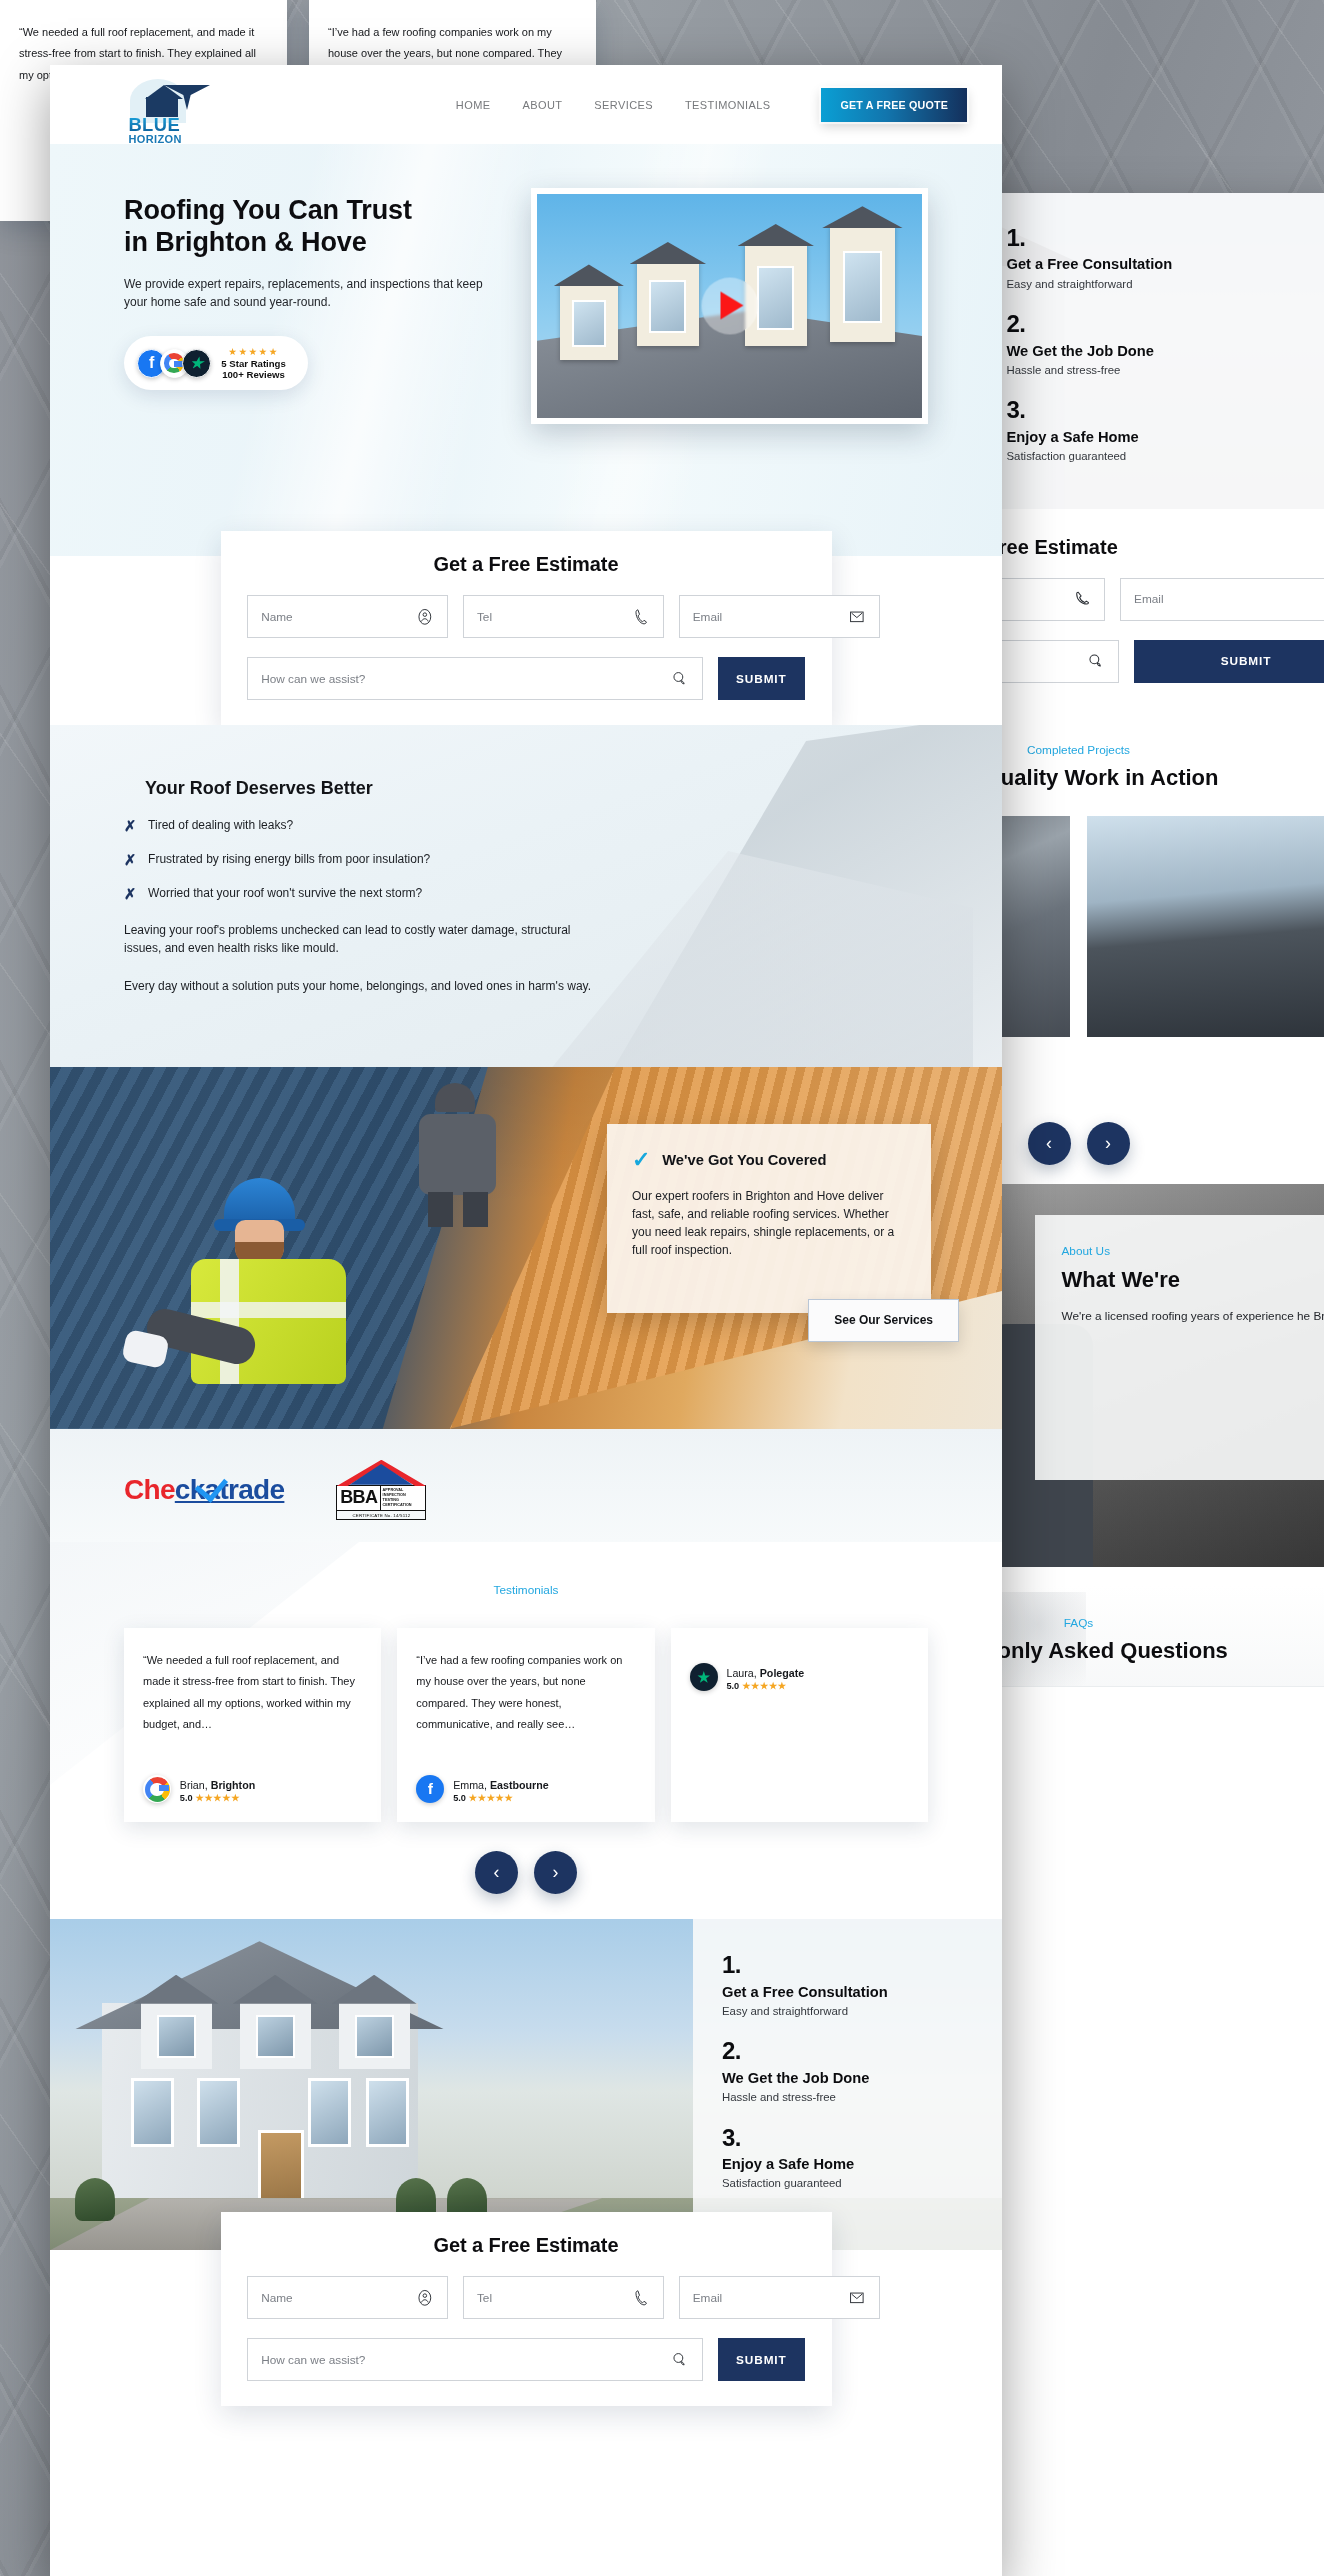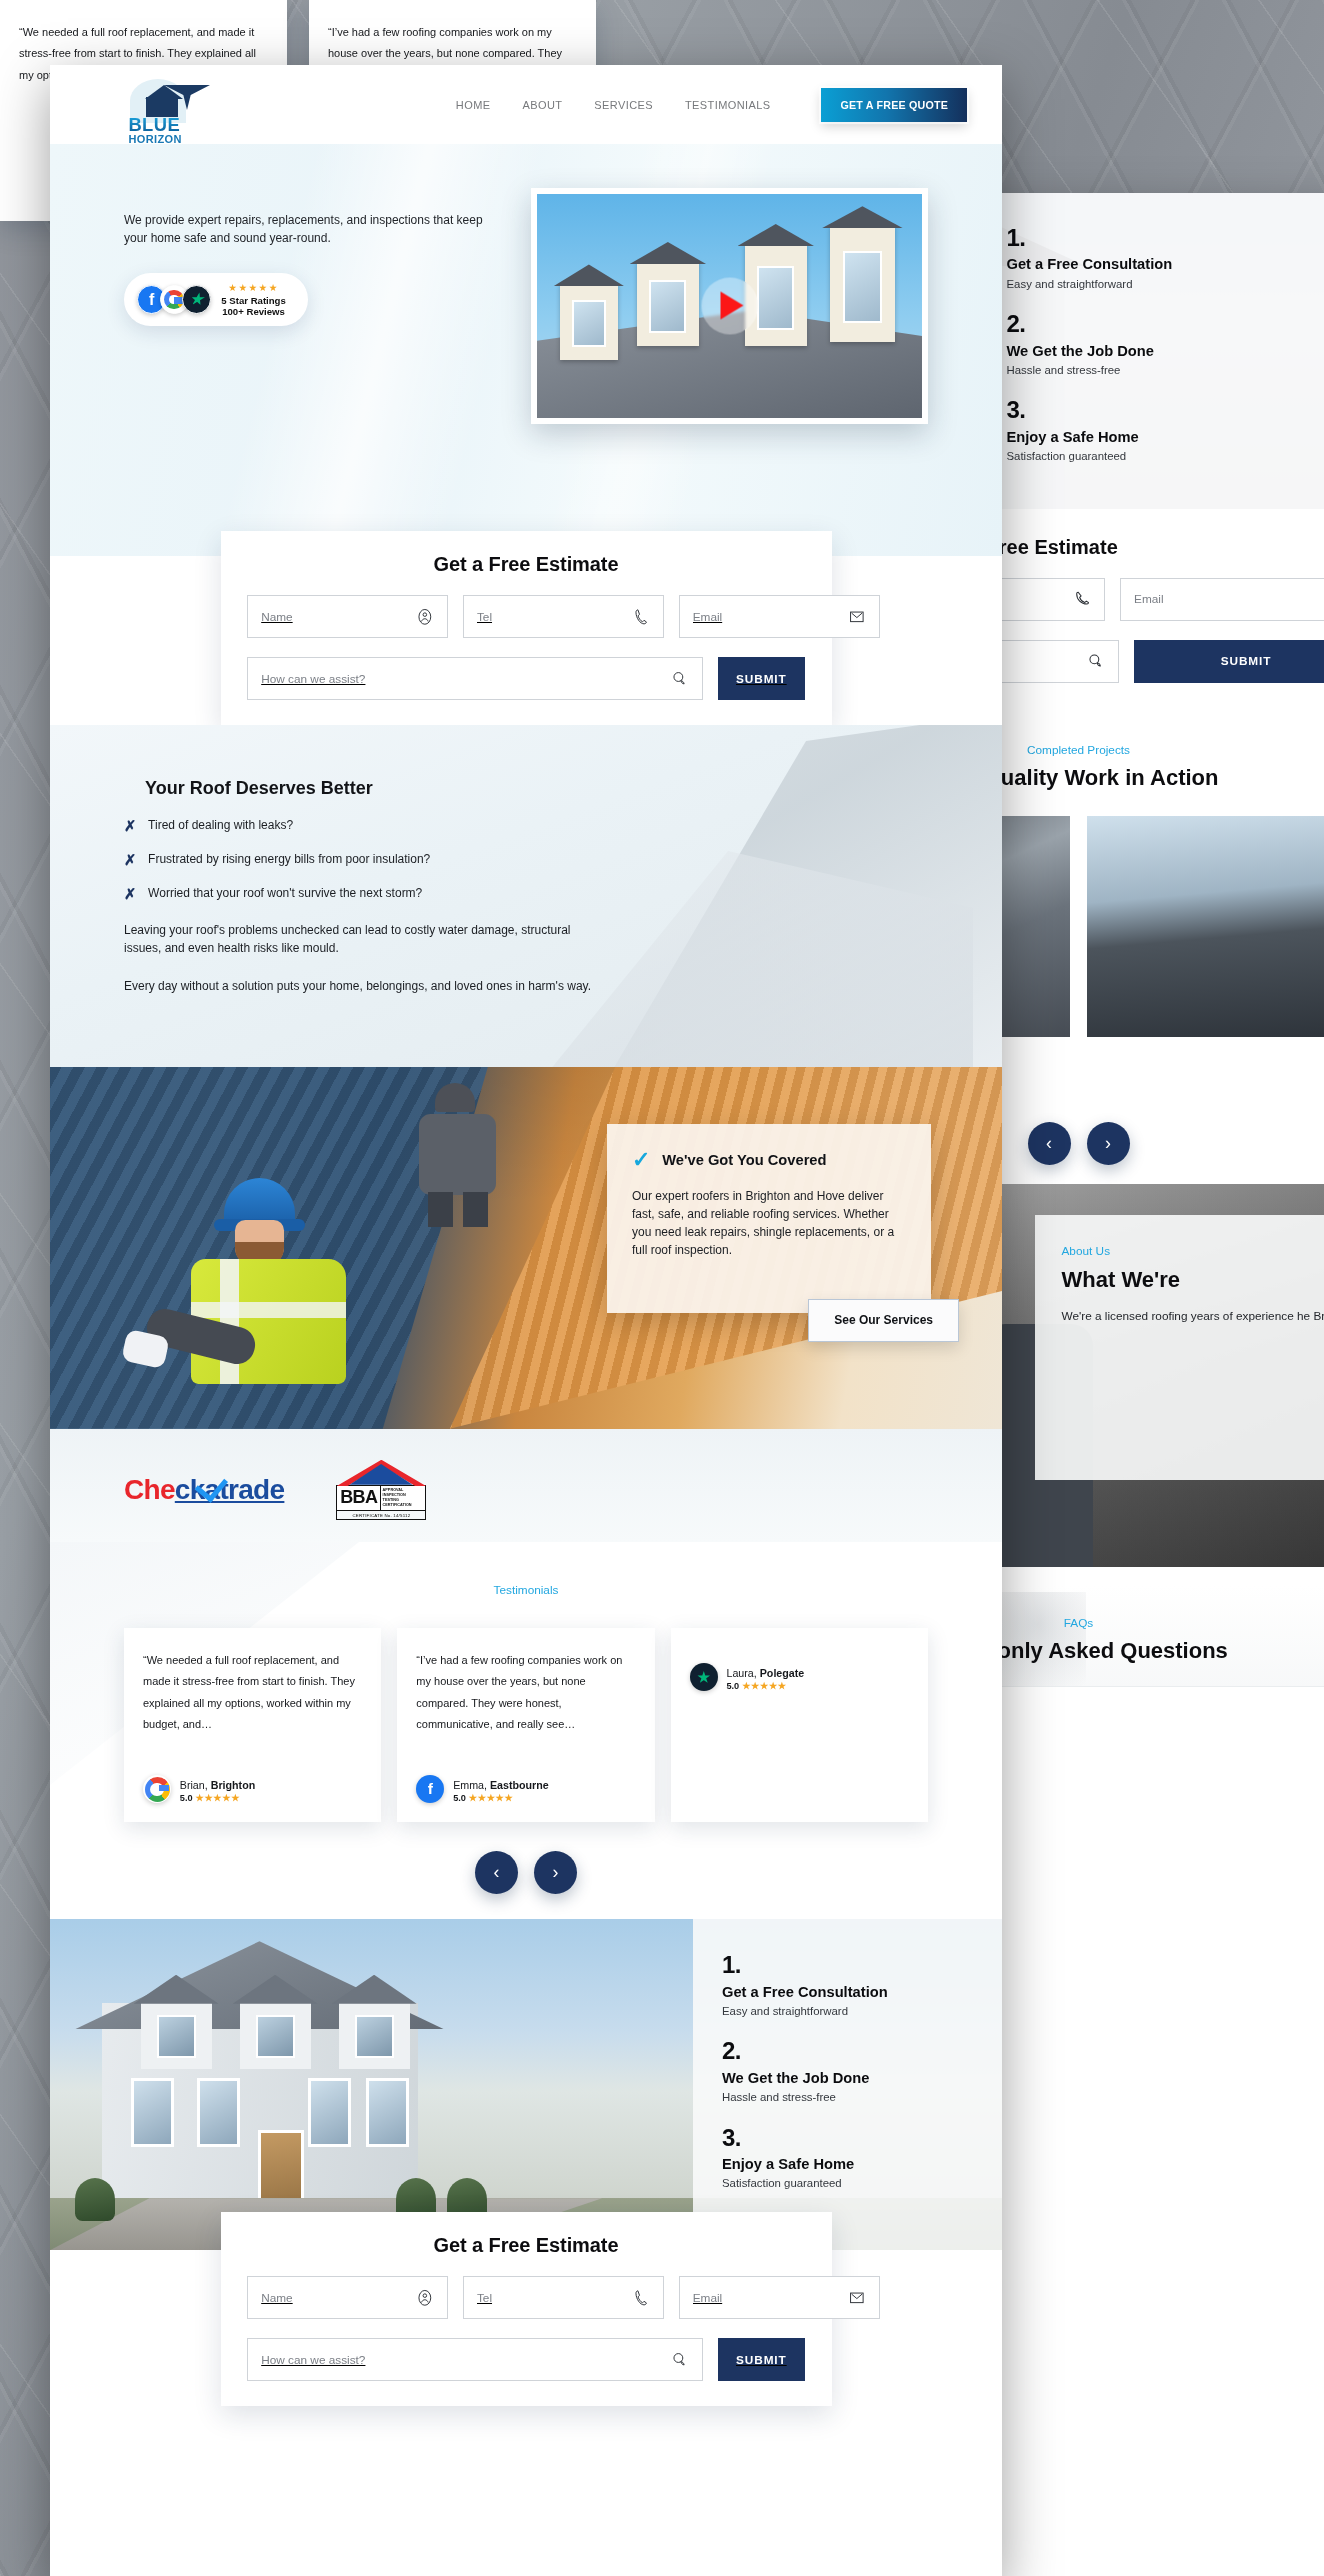--- a/index.html
+++ b/index.html
@@ -172,21 +172,21 @@
     border-left:23.6px solid #fc1717;
   }
 
   
   .estimate-wrap{ position:relative; margin:-25px 0 0 0; padding:0 74px; }
   .estimate-card{
     background:#fff; padding:22px 26.5px 25px; box-shadow:0 8.8px 26.5px rgba(20,45,80,.14);
     width:611px; margin:0 auto;
   }
   .estimate-card h2{ text-align:center; font-size:20px; font-weight:600; color:#0d0d10; letter-spacing:-0.1px;}
-  .form-row{ display:flex; gap:14.7px; margin-top:19px;text-decoration:underline; }
+  .form-row{ display:flex; gap:14.7px; margin-top:19px; }
   .field{
     flex:1; border:0.7px solid #cfd3d8; height:43px; display:flex; align-items:center;
     padding:0 13.2px; background:#fff;
   }
   .field input{
     border:none; outline:none; flex:1; font-size:11.8px; color:#3d4148;
     font-family:"Liberation Sans",sans-serif; background:transparent;
   }
   .field input::placeholder{ color:#7b7f86; }
   .field .ficon{ width:17.7px;height:17.7px;color:#2b2f35;flex:0 0 auto;}
@@ -616,20 +616,24 @@
       <a href="#">TESTIMONIALS</a>
       <button class="btn-quote">GET A FREE QUOTE</button>
     </nav>
   </header>
 
   <section class="hero">
     <div class="shine"></div>
     <div class="shine shine2"></div>
     <div class="hero-inner">
       <div class="hero-left">
+        <h1 class="hero-title">
+          <span>Roofing You Can Trust</span><br>
+          <span>in Brighton &amp; Hove</span>
+        </h1>
         <p class="hero-sub">We provide expert repairs, replacements, and inspections that keep your home safe and sound year-round.</p>
 
         <div class="ratings-pill">
           <div class="rp-icons">
             <span class="ic-fb">f</span>
             <span class="ic-g">
                 <i class="g1"></i>
                 <i class="g2"></i>
                 <i class="g3"></i>
               </span>

